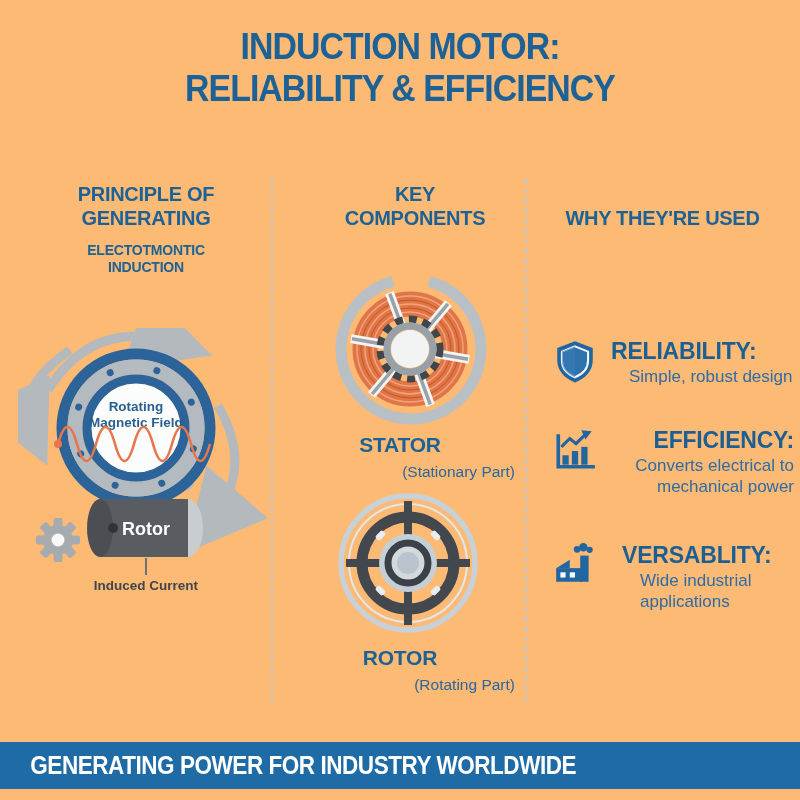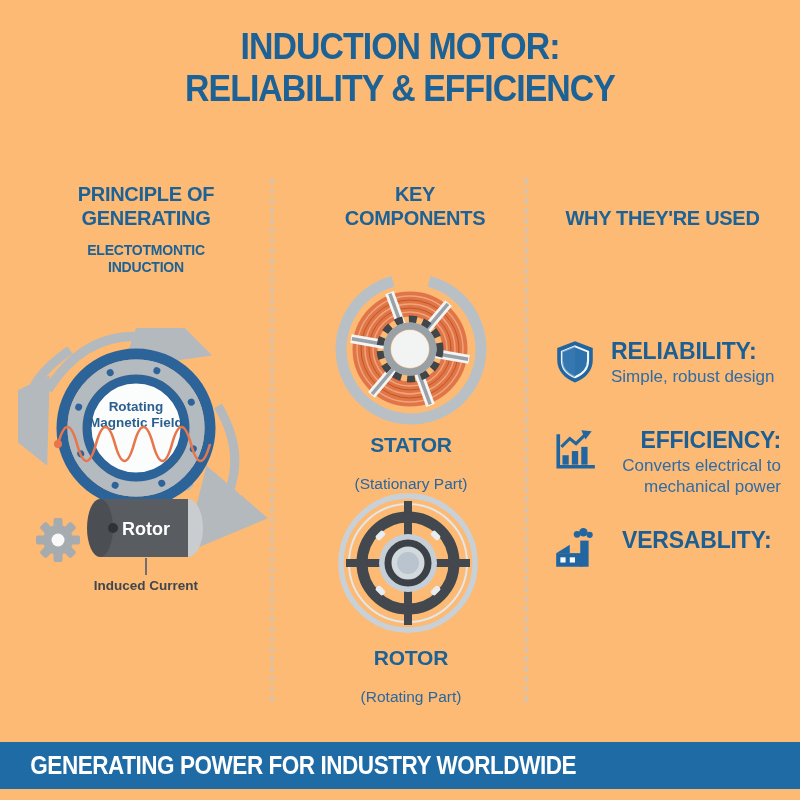--- a/index.html
+++ b/index.html
@@ -20,33 +20,33 @@
                     line-height:1.2; margin-top:12px; letter-spacing:-0.2px; }
 
   .col-left  { position:absolute; left:32px;  top:183px; width:228px; }
   .col-mid   { position:absolute; left:300px; top:183px; width:230px; }
   .col-right-heading { position:absolute; left:535px; top:207px; width:255px; }
 
   .diagram-left { position:absolute; left:18px; top:328px; }
   .stator-svg   { position:absolute; left:331px; top:271px; }
   .rotor-svg    { position:absolute; left:332px; top:487px; }
 
-  .part-label { position:absolute; left:296px; width:230px; text-align:center; }
+  .part-label { position:absolute; left:285px; width:230px; text-align:center; }
   .part-label .name { font-size:21px; font-weight:bold; color:#1c6296; letter-spacing:-0.2px; }
-  .part-label .sub  { font-size:15.5px; color:#2a679f; margin-top:18px; }
+  .part-label .sub  { font-size:15.5px; color:#2a679f; margin-top:6px;text-align:right; }
   .label-stator { top:433px; }
   .label-rotor  { top:646px; }
 
   .benefit { position:absolute; left:552px; width:242px; display:flex; gap:13px; }
   .benefit .b-icon { width:46px; height:46px; flex:0 0 46px; }
   .benefit .b-title { font-size:23px; font-weight:bold; color:#1c5f95; letter-spacing:-0.2px; }
-  .benefit .b-desc  { font-size:17px; color:#2e6ca6; line-height:1.22; margin-top:2px; }
+  .benefit .b-desc  { font-size:17px; color:#2e6ca6; line-height:1.22; margin-top:2px;margin-left:18px; }
   .benefit-1 { top:338px; }
   .benefit-2 { top:427px;text-align:right; }
-  .benefit-3 { top:527px;gap:24px; }
+  .benefit-3 { top:542px;gap:24px; }
 
   .banner { position:absolute; left:0; top:742px; width:800px; height:47px;
             background:#1f6ba6; display:flex; align-items:center; justify-content:flex-start; }
   .banner-text { color:#ffffff; font-weight:bold; font-size:25px; letter-spacing:-0.5px;
                  transform:scaleX(.9); white-space:nowrap; }
 
   svg text { font-family:"Liberation Sans", sans-serif; }
 </style>
 </head>
 <body>
@@ -246,20 +246,21 @@
       <rect x="4" y="25" width="25" height="13" fill="#2166a0"></rect>
       <polygon points="4,25 17,17 17,25" fill="#2166a0"></polygon>
       <rect x="8" y="29" width="5" height="5" fill="#f8f9f8"></rect>
       <rect x="17" y="29" width="5" height="5" fill="#f8f9f8"></rect>
       <circle cx="24" cy="7" r="3.2" fill="#2166a0"></circle>
       <circle cx="30" cy="5" r="4" fill="#2166a0"></circle>
       <circle cx="36" cy="7.5" r="3" fill="#2166a0"></circle>
     </svg>
     <div>
       <div class="b-title">VERSABLITY:</div>
+      <div class="b-desc">Wide industrial applications</div>
     </div>
   </div>
 
   <div class="banner">
     <div class="banner-text">GENERATING POWER FOR INDUSTRY WORLDWIDE</div>
   </div>
 
 </div>
 
 </body></html>

